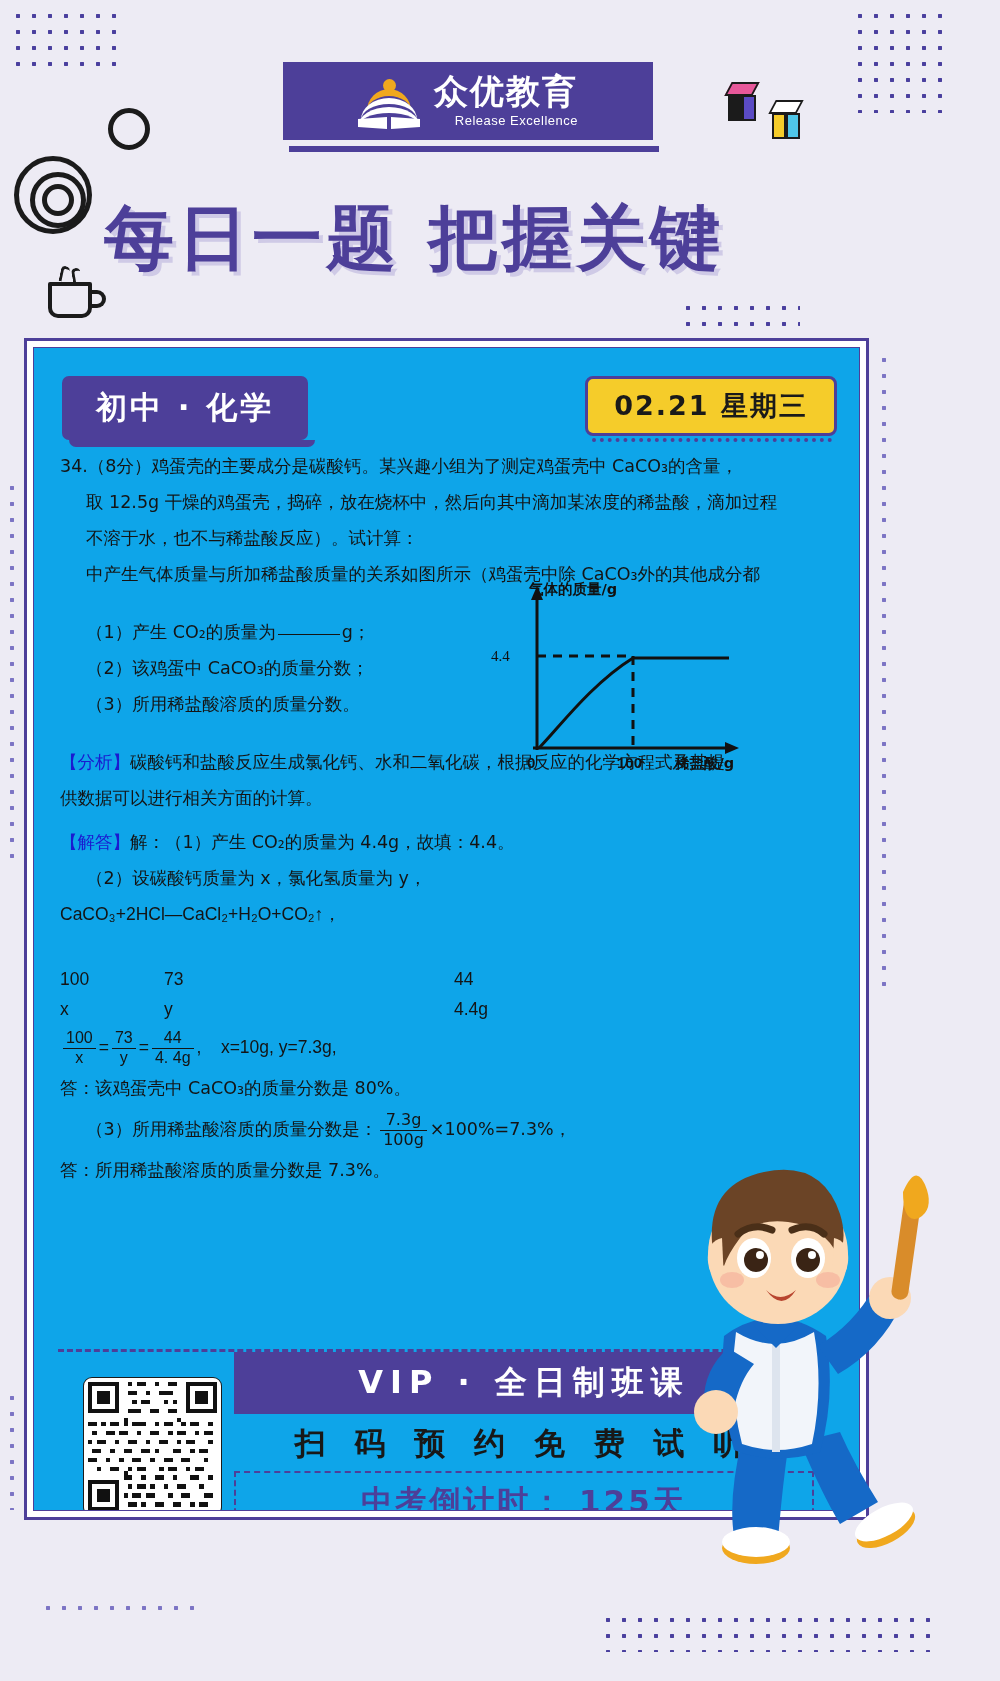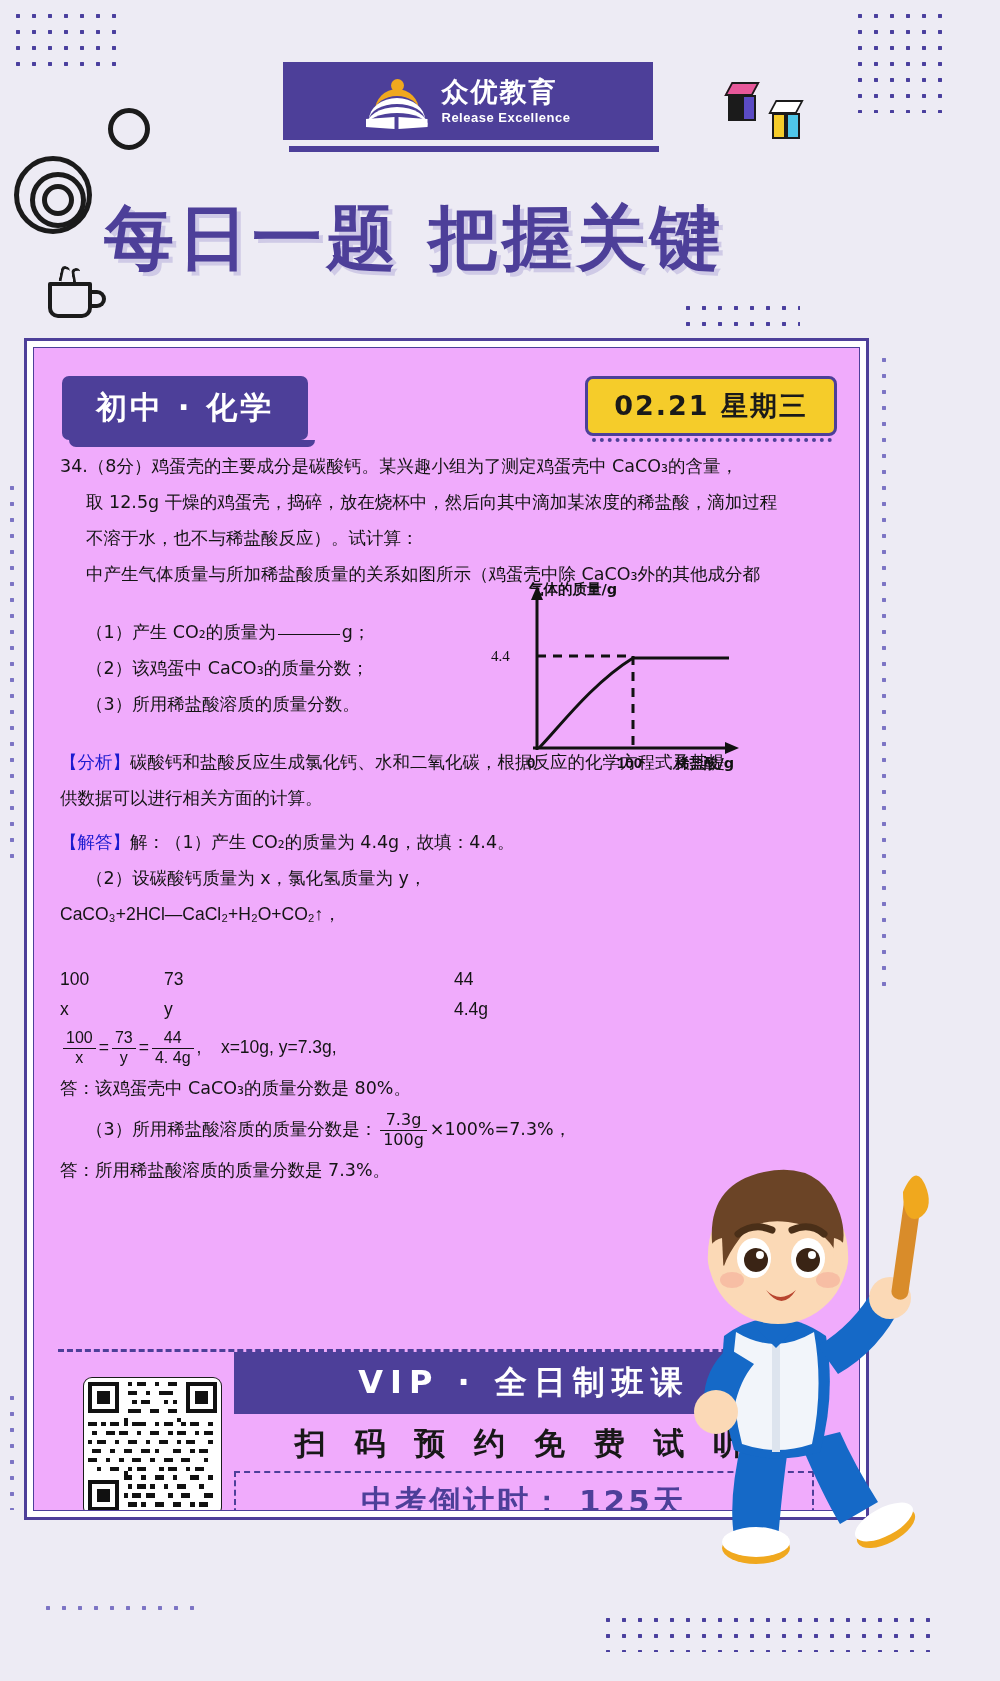--- a/index.html
+++ b/index.html
@@ -71,26 +71,26 @@
     clip-path: polygon(0 2px, 29px 0, 29px 12px, 0 10px, 0 2px);
   }
   .logo-mark .book2 {
     position: absolute; left: 0; top: 44px;
     width: 62px; height: 12px;
     background: #fff;
     clip-path: polygon(33px 0, 62px 2px, 62px 10px, 33px 12px);
   }
   .logo-text { color: #fff; line-height: 1; }
   .logo-cn {
-    font-size: 27px; font-weight: 700; letter-spacing: 2px;
-    font-family: Liberation Sans, sans-serif;
+    font-size: 34px; font-weight: 700; letter-spacing: 2px;
+    font-family: Liberation Serif, serif;
   }
   .logo-en {
-    font-size: 13px; font-weight: 700; letter-spacing: 0.5px;
-    margin-top: 5px; text-align: center;
+    font-size: 13px; font-weight: 400; letter-spacing: 0.5px;
+    margin-top: 5px; text-align: right;
   }
 
   
   .headline {
     position: absolute;
     left: 104px; top: 192px;
     font-size: 70px; font-weight: 700;
     color: #4d3f99;
     letter-spacing: 4px;
     font-family: "DejaVu Sans", sans-serif;
@@ -157,21 +157,21 @@
     left: 24px; top: 338px;
     width: 845px; height: 1182px;
     background: #fff;
     border: 3px solid #4d3f99;
     padding: 6px;
   }
   .card-inner {
     width: 100%; height: 100%;
     border: 1.5px solid #4d3f99;
     position: relative;
-    background: #f0abfc;
+    background: #0ea5e9;
     overflow: hidden;
   }
 
   
   .subject-badge {
     position: absolute; left: 28px; top: 28px;
     background: #4d3f99; color: #fff;
     font-size: 31px; font-weight: 700;
     letter-spacing: 3px;
     padding: 11px 34px;

